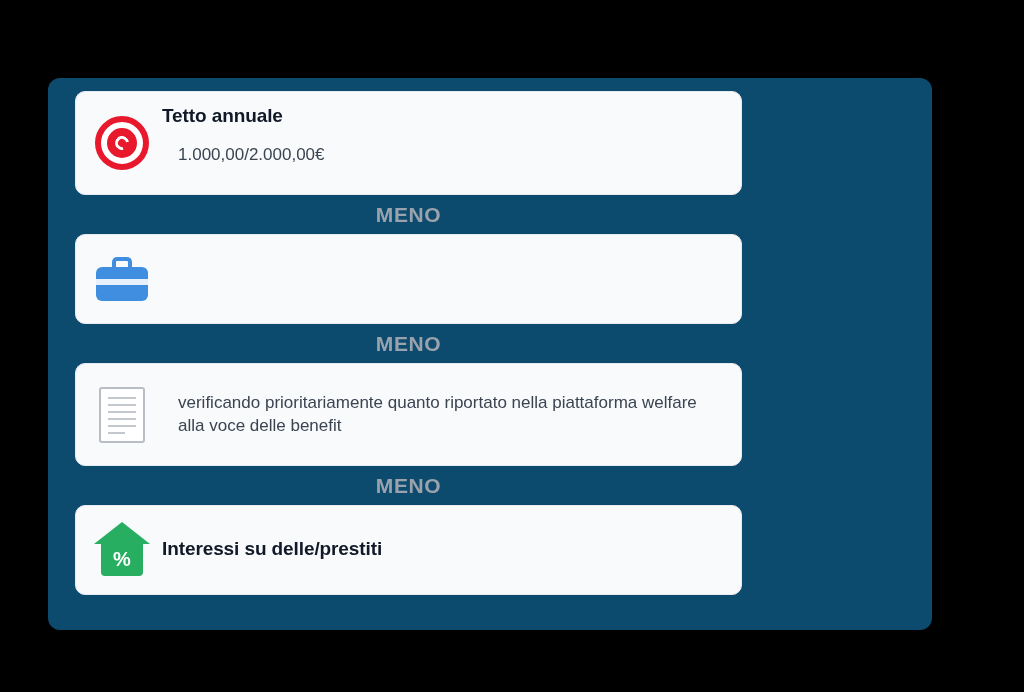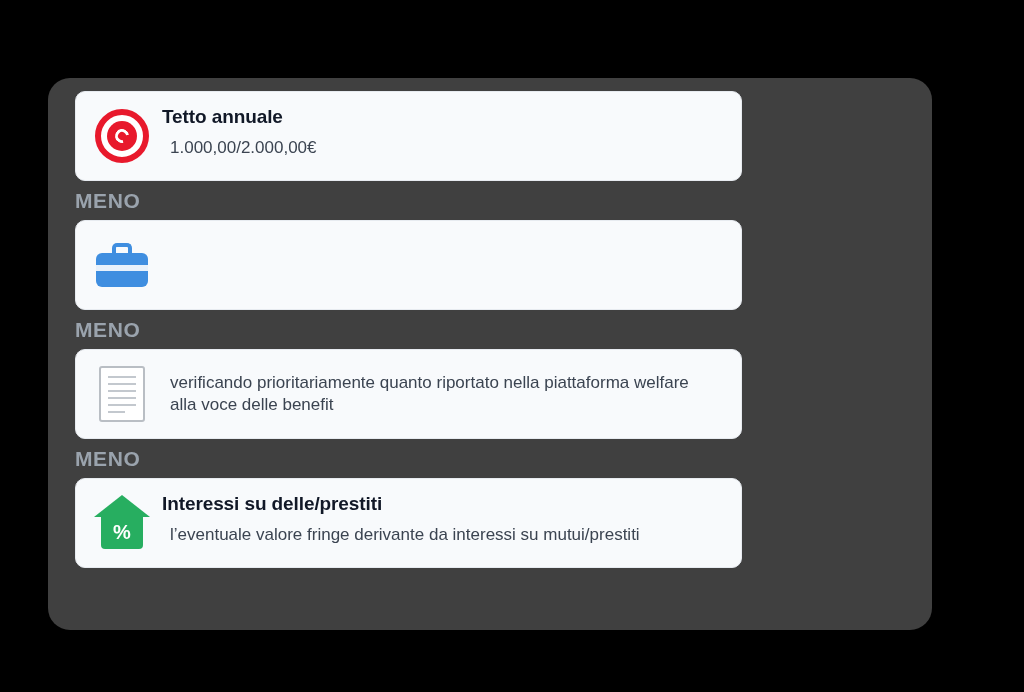--- a/index.html
+++ b/index.html
@@ -18,22 +18,22 @@
     width: 1024px;
     height: 692px;
     background: #000000;
   }
   .card {
     position: absolute;
     left: 48px;
     top: 78px;
     width: 884px;
     height: 552px;
-    background: #404040;
-    border-radius: 22px;
+    background: #0c4a6e;
+    border-radius: 12px;
     box-sizing: border-box;
   }
   .list {
     position: absolute;
     left: 27px;
     top: 13px;
     width: 667px;
   }
   .item {
     position: relative;
@@ -65,24 +65,24 @@
     font-weight: bold;
     color: #111827;
     line-height: 1.25;
     margin: 0 0 2px 0;
     letter-spacing: -0.1px;
   }
   .item-desc {
     font-size: 17px;
     color: #3b4451;
     line-height: 1.32;
-    margin: 8px;
+    margin: 16px;
   }
   .sep {
-    text-align: left;
+    text-align: center;
     font-size: 21px;
     font-weight: bold;
     color: #9aa3ad;
     letter-spacing: 0.6px;
     padding: 8px 0 7px 0;
     user-select: none;
   }
 
   
   .ico-target {
@@ -240,19 +240,18 @@
 
       <div class="item">
         <div class="item-icon">
           <div class="ico-house">
             <div class="roof"></div>
             <div class="base">%</div>
           </div>
         </div>
         <div class="item-body">
           <p class="item-title">Interessi su delle/prestiti</p>
-          <p class="item-desc">l’eventuale valore fringe derivante da interessi su mutui/prestiti</p>
         </div>
       </div>
 
     </div>
   </div>
 </div>
 
 </body></html>

